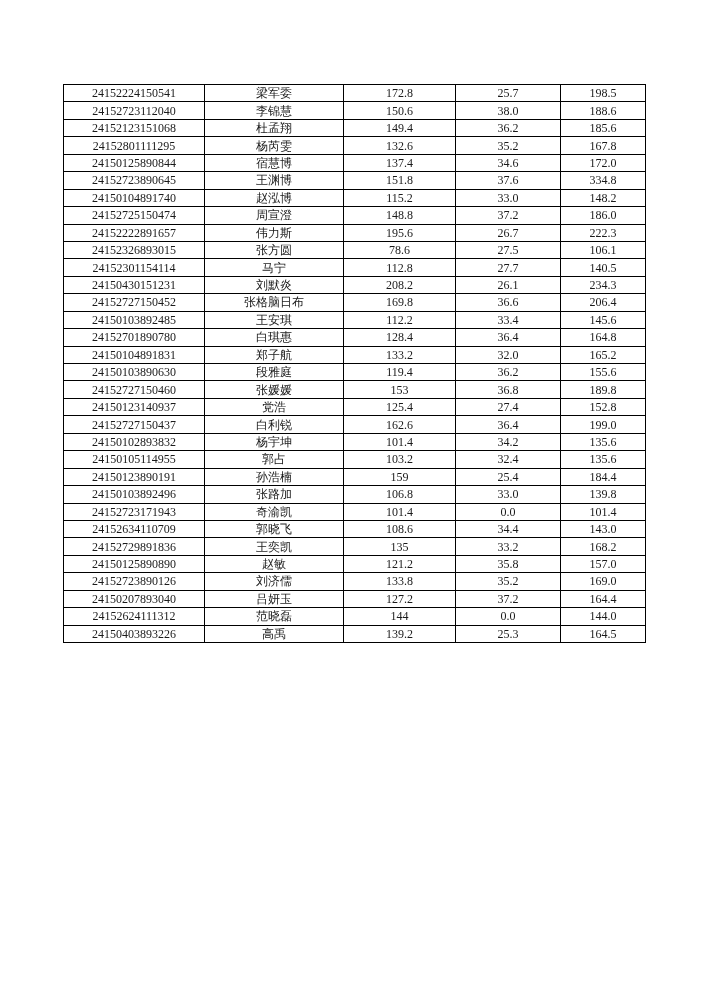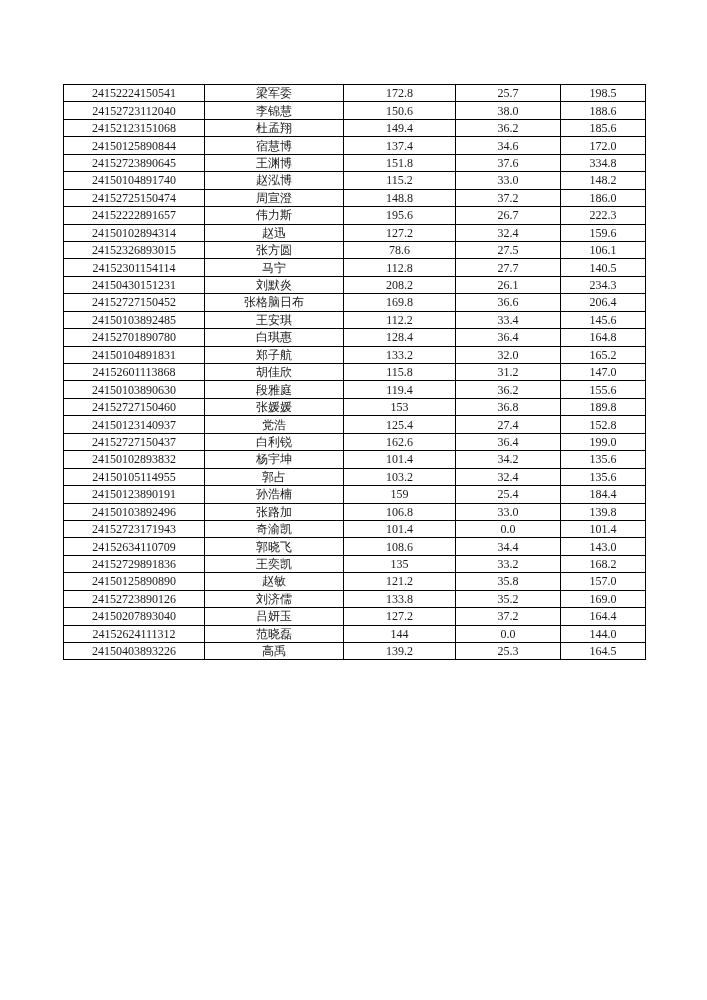--- a/index.html
+++ b/index.html
@@ -71,20 +71,27 @@
     <td>188.6</td>
   </tr>
         <tr>
     <td>24152123151068</td>
     <td>杜孟翔</td>
     <td>149.4</td>
     <td>36.2</td>
     <td>185.6</td>
   </tr>
         <tr>
+    <td>24152801111295</td>
+    <td>杨芮雯</td>
+    <td>132.6</td>
+    <td>35.2</td>
+    <td>167.8</td>
+  </tr>
+        <tr>
     <td>24150125890844</td>
     <td>宿慧博</td>
     <td>137.4</td>
     <td>34.6</td>
     <td>172.0</td>
   </tr>
         <tr>
     <td>24152723890645</td>
     <td>王渊博</td>
     <td>151.8</td>
@@ -106,27 +113,20 @@
     <td>186.0</td>
   </tr>
         <tr>
     <td>24152222891657</td>
     <td>伟力斯</td>
     <td>195.6</td>
     <td>26.7</td>
     <td>222.3</td>
   </tr>
         <tr>
-    <td>24150102894314</td>
-    <td>赵迅</td>
-    <td>127.2</td>
-    <td>32.4</td>
-    <td>159.6</td>
-  </tr>
-        <tr>
     <td>24152326893015</td>
     <td>张方圆</td>
     <td>78.6</td>
     <td>27.5</td>
     <td>106.1</td>
   </tr>
         <tr>
     <td>24152301154114</td>
     <td>马宁</td>
     <td>112.8</td>
@@ -162,27 +162,20 @@
     <td>164.8</td>
   </tr>
         <tr>
     <td>24150104891831</td>
     <td>郑子航</td>
     <td>133.2</td>
     <td>32.0</td>
     <td>165.2</td>
   </tr>
         <tr>
-    <td>24152601113868</td>
-    <td>胡佳欣</td>
-    <td>115.8</td>
-    <td>31.2</td>
-    <td>147.0</td>
-  </tr>
-        <tr>
     <td>24150103890630</td>
     <td>段雅庭</td>
     <td>119.4</td>
     <td>36.2</td>
     <td>155.6</td>
   </tr>
         <tr>
     <td>24152727150460</td>
     <td>张媛媛</td>
     <td>153</td>

